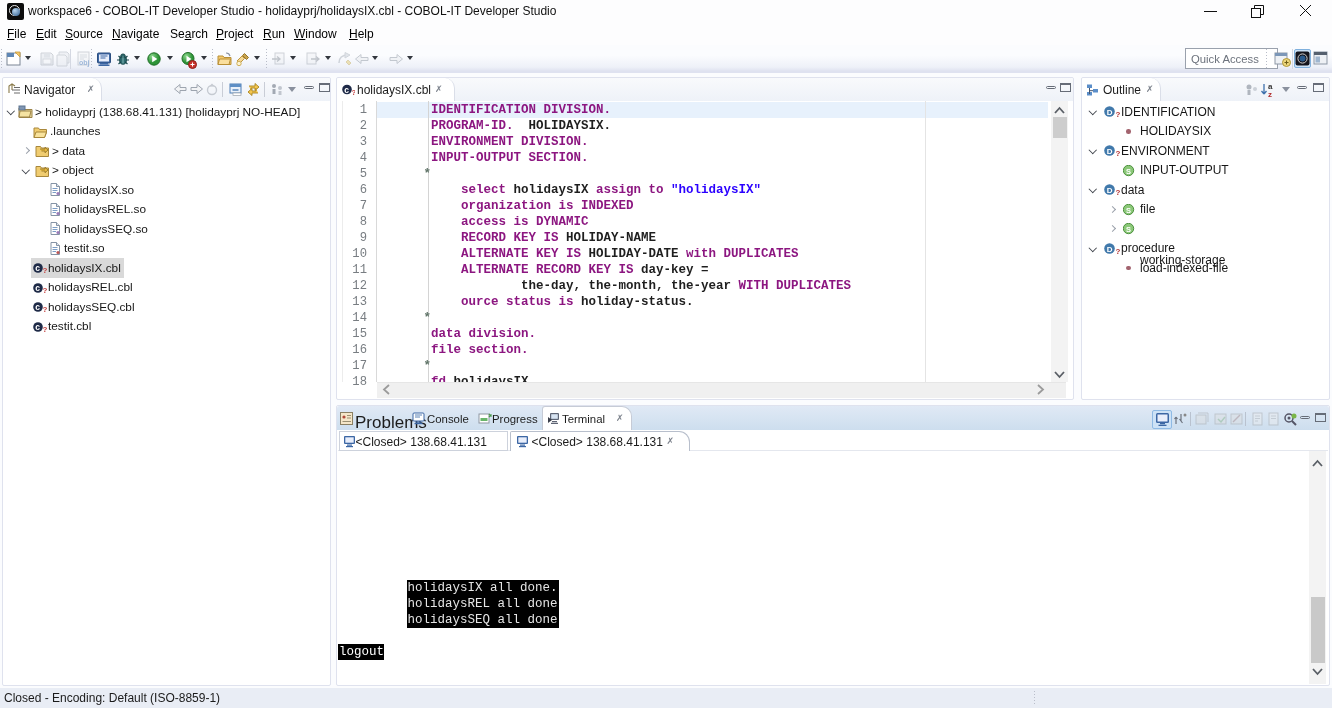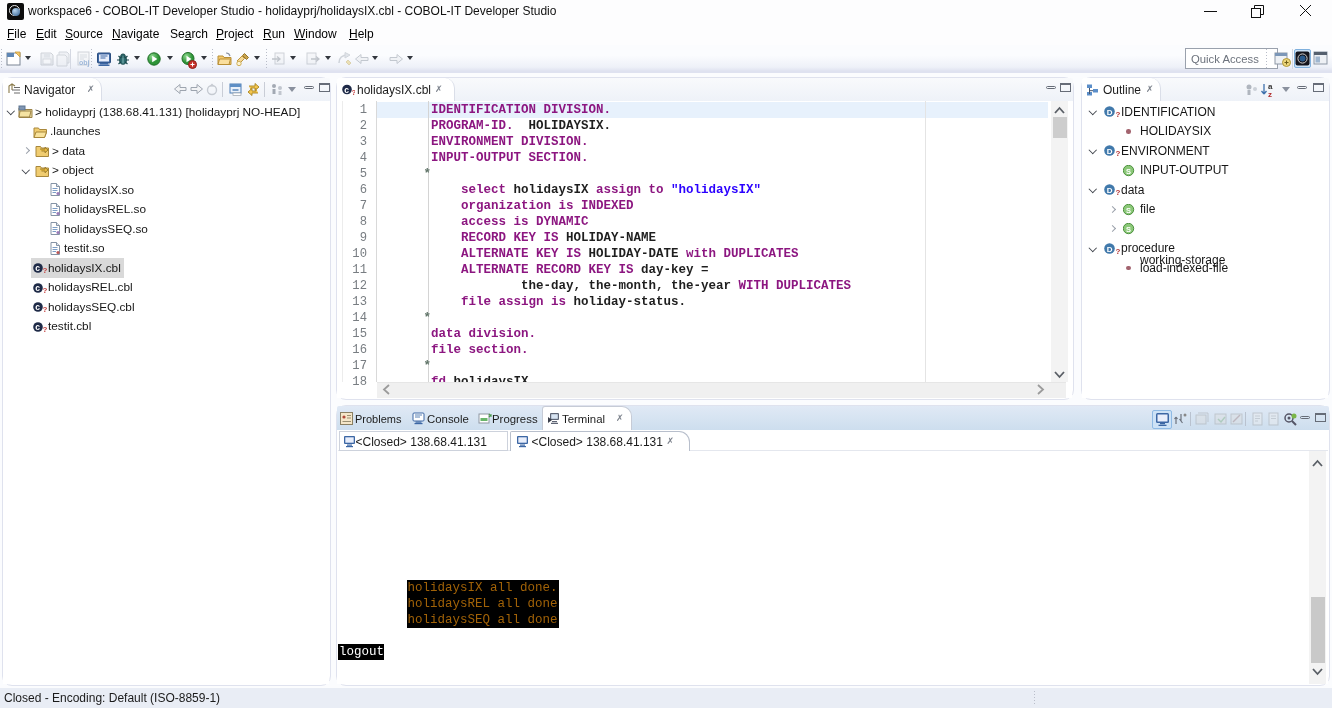--- a/index.html
+++ b/index.html
@@ -20,21 +20,21 @@
 #toolbar { position:absolute; left:0; top:45px; width:1332px; height:28px;
   background:linear-gradient(#fbfcfe 40%,#eef1f8 85%,#dfe2f0); border-bottom:2px solid #dfe2f0; }
 .ti { position:absolute; top:51px; }
 .dd { position:absolute; top:56px; width:0; height:0; border-left:3.8px solid transparent; border-right:3.8px solid transparent; border-top:4.6px solid #33373e; }
 .tsep { position:absolute; top:49px; width:1px; height:20px; background:#d4d8e2; }
 .tdots { position:absolute; top:49px; width:1px; height:20px;
   background:repeating-linear-gradient(#b9bdc9 0 1px, transparent 1px 3px); }
 #qa { position:absolute; left:1185px; top:48px; width:93px; height:21px; border:1px solid #9aa1ad; background:#fff; font-size:11.3px; color:#6d737d; padding:4px 0 0 5px; white-space:nowrap; overflow:hidden; }
 
 
-.panel { position:absolute; background:#fff; border:1px solid #dfe2ee; border-radius:10px; }
+.panel { position:absolute; background:#fff; border:1px solid #dfe2ee; border-radius:2px; }
 .vhead { position:absolute; left:0; top:0; right:0; height:23px;
   background:linear-gradient(#f9fafc,#eef2f8); border-radius:2px 2px 0 0; }
 .vtab { position:absolute; left:0; top:0; height:23px; background:#fff;
   border-right:1px solid #dadee8; border-radius:2px 10px 0 0; font-size:12px; color:#1c1c1c; }
 .vtab .txt { position:absolute; top:5px; white-space:nowrap; }
 .vtab .x { position:absolute; top:6px; font-size:9px; color:#7c828c; letter-spacing:-1px; }
 .hmini { position:absolute; width:10px; height:3px; border:1px solid #666c77; border-radius:1.5px; }
 .hmaxi { position:absolute; width:11px; height:9px; border:1px solid #666c77; border-top:2.6px solid #666c77; }
 .hdd { position:absolute; width:0; height:0; border-left:4.5px solid transparent; border-right:4.5px solid transparent; border-top:5.5px solid #8a919e; }
 
@@ -415,21 +415,21 @@
 <span class="kw">       ENVIRONMENT DIVISION.</span>
 <span class="kw">       INPUT-OUTPUT SECTION.</span>
 <span class="cmt">      *</span>
            <span class="kw">select</span> holidaysIX <span class="kw">assign to</span> <span class="str">"holidaysIX"</span>
            <span class="kw">organization is INDEXED</span>
            <span class="kw">access is DYNAMIC</span>
            <span class="kw">RECORD KEY IS</span> HOLIDAY-NAME
            <span class="kw">ALTERNATE KEY IS</span> HOLIDAY-DATE <span class="kw">with DUPLICATES</span>
            <span class="kw">ALTERNATE RECORD KEY IS</span> day-key =
                    the-day, the-month, the-year <span class="kw">WITH DUPLICATES</span>
-           <span class="kw">file assign is</span> holiday-status.
+           <span class="kw">ource status is</span> holiday-status.
 <span class="cmt">      *</span>
 <span class="kw">       data division.</span>
 <span class="kw">       file section.</span>
 <span class="cmt">      *</span>
 <span class="kw">       fd</span> holidaysIX.</div>
 
     <div style="position:absolute;left:714px;top:0;width:17px;bottom:16px;background:#f3f3f3;"></div>
     <svg style="position:absolute;left:716px;top:4px;" width="13" height="11">
         <path d="M2 8 L6.5 3 L11 8" fill="none" stroke="#5a5f66" stroke-width="1.8"></path>
       </svg>
@@ -547,21 +547,21 @@
 <div class="panel" id="bot-panel" style="left:336px; top:405px; width:994px; height:281px;">
   <div class="vhead" style="background:linear-gradient(#e0e9f5,#cddeee); height:24px;"></div>
   <div id="bottabs">
 
     <div style="position:absolute;left:1px;top:1px;height:23px;font-size:12px;color:#1c1c1c;">
       <svg style="position:absolute;left:2px;top:5px;" width="13" height="13">
           <rect x="0.5" y="0.5" width="12" height="12" fill="#f5e6c8" stroke="#8a7f62"></rect>
           <circle cx="4" cy="5" r="1.6" fill="#b04a3a"></circle>
           <path d="M7 3.5 h4 M7 6 h4 M2.5 9.5 h8.5" stroke="#9a8f72" stroke-width="1"></path>
         </svg>
-      <span style="position:absolute;left:17px;top:5.5px;font-size:11px;">Problems</span>
+      <span style="position:absolute;left:17px;top:5.5px;font-size:17px;">Problems</span>
       <svg style="position:absolute;left:74px;top:5px;" width="14" height="13">
           <rect x="1" y="1" width="11" height="8" rx="1" fill="#fff" stroke="#3c67a4"></rect>
           <path d="M3 3 h7 M3 5 h5" stroke="#5b82b5" stroke-width="1"></path>
           <rect x="3.5" y="9.5" width="6" height="1.2" fill="#3c67a4"></rect>
           <rect x="2.5" y="11" width="8" height="1.2" fill="#3c67a4"></rect>
         </svg>
       <span style="position:absolute;left:89px;top:5.5px;font-size:11.4px;">Console</span>
       <svg style="position:absolute;left:140px;top:5px;" width="14" height="13">
           <rect x="1" y="2" width="10" height="9" fill="#fff" stroke="#8f97a2"></rect>
           <rect x="2.5" y="6" width="7" height="3" fill="#69b56a"></rect>
@@ -642,21 +642,21 @@
         <circle cx="6" cy="6" r="4" fill="none" stroke="#556" stroke-width="1.5"></circle>
         <circle cx="6" cy="6" r="1.5" fill="#556"></circle>
         <path d="M9 9 l4 4" stroke="#556" stroke-width="2"></path>
         <circle cx="11" cy="4" r="2.5" fill="#7ab648"></circle>
       </svg>
     <div class="hmini" style="left:963px;top:10px;"></div>
     <div class="hmaxi" style="left:978px;top:7px;"></div>
   </div>
   <div id="termbody" style="position:absolute;left:0;top:45px;right:1px;bottom:1px;background:#fff;">
 
-    <div class="mono" style="font-weight:normal;position:absolute;left:69.5px;top:128.5px;width:152px;height:48px;background:#000;color:#a16207;white-space:pre;padding-left:1px;">holidaysIX all done.
+    <div class="mono" style="font-weight:normal;position:absolute;left:69.5px;top:128.5px;width:152px;height:48px;background:#000;color:#e5e5e5;white-space:pre;padding-left:1px;">holidaysIX all done.
 holidaysREL all done
 holidaysSEQ all done</div>
     <div class="mono" style="font-weight:normal;position:absolute;left:1px;top:192.5px;width:46px;height:16.5px;background:#000;color:#fff;padding-left:1px;">logout</div>
 
     <div style="position:absolute;right:2px;top:0;width:17px;bottom:0;background:#f3f3f3;"></div>
     <svg style="position:absolute;right:4px;top:7px;" width="13" height="11">
         <path d="M2 8 L6.5 3 L11 8" fill="none" stroke="#5a5f66" stroke-width="1.8"></path>
       </svg>
     <div style="position:absolute;right:3.5px;top:146px;width:14px;height:66px;background:#c9c9c9;"></div>
     <svg style="position:absolute;right:4px;bottom:7px;" width="13" height="11">

